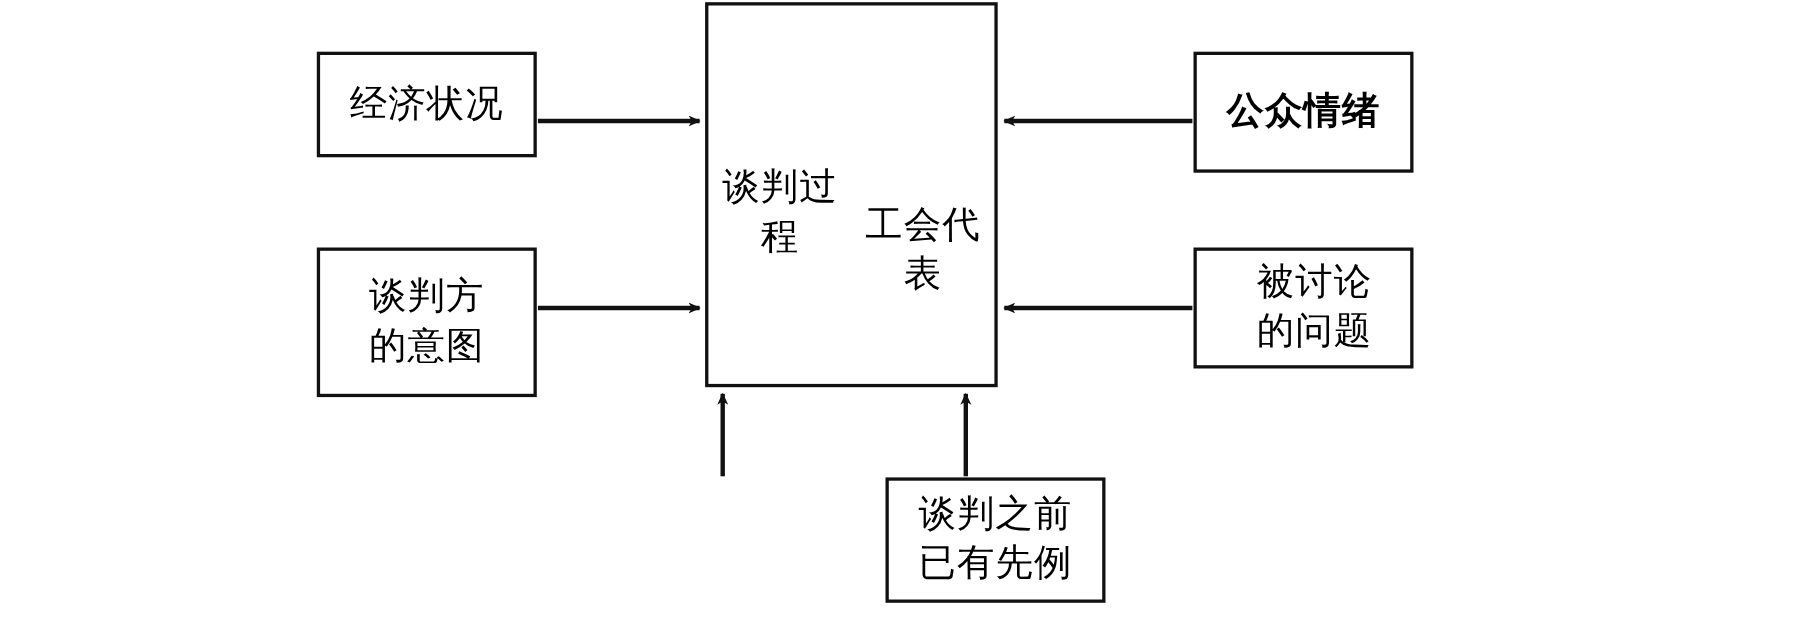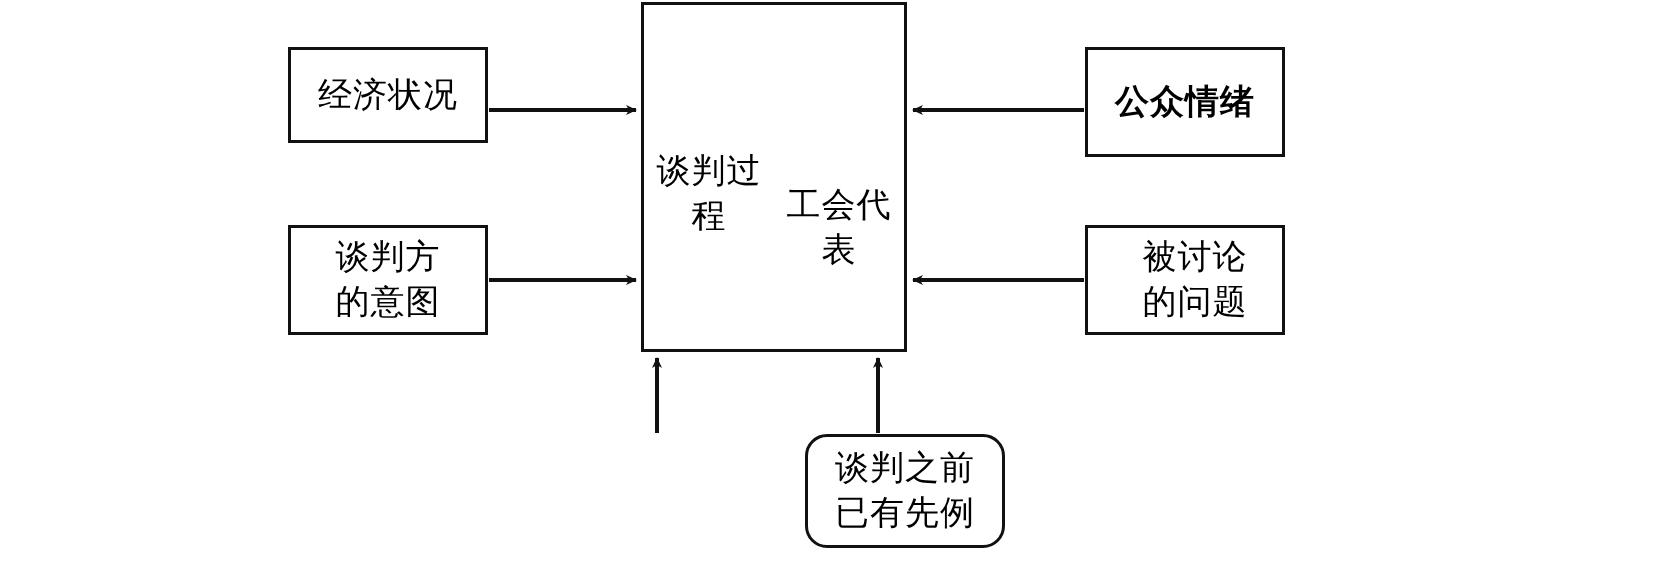--- a/index.html
+++ b/index.html
@@ -86,25 +86,25 @@
     <line x1="878" y1="433" x2="878" y2="358" stroke="#111111" stroke-width="4" marker-end="url(#arrowU)"></line>
   </svg>
 
   <div class="node center" style="left:641px; top:2px; width:266px; height:350px;">
     <span class="center-line l1">谈判过程</span>
     <span class="center-line l2">工会代表</span>
   </div>
 
   <div class="node" style="left:288px; top:47px; width:200px; height:96px;">经济状况</div>
 
-  <div class="node" style="left:288px; top:225px; width:200px; height:110px;">谈判方
+  <div class="node" style="left:288px; top:225px; width:200px; height:136px;">谈判方
 的意图</div>
 
   <div class="node" style="left:1085px; top:47px; width:200px; height:110px;font-weight:bold;">公众情绪</div>
 
   <div class="node" style="left:1085px; top:225px; width:200px; height:110px;padding-left:20px;">被讨论
 的问题</div>
 
 
-  <div class="node" style="left:805px; top:434px; width:200px; height:114px;border-radius:22px;">谈判之前
+  <div class="node" style="left:805px; top:434px; width:200px; height:114px;">谈判之前
 已有先例</div>
 
 </div>
 
 </body></html>

